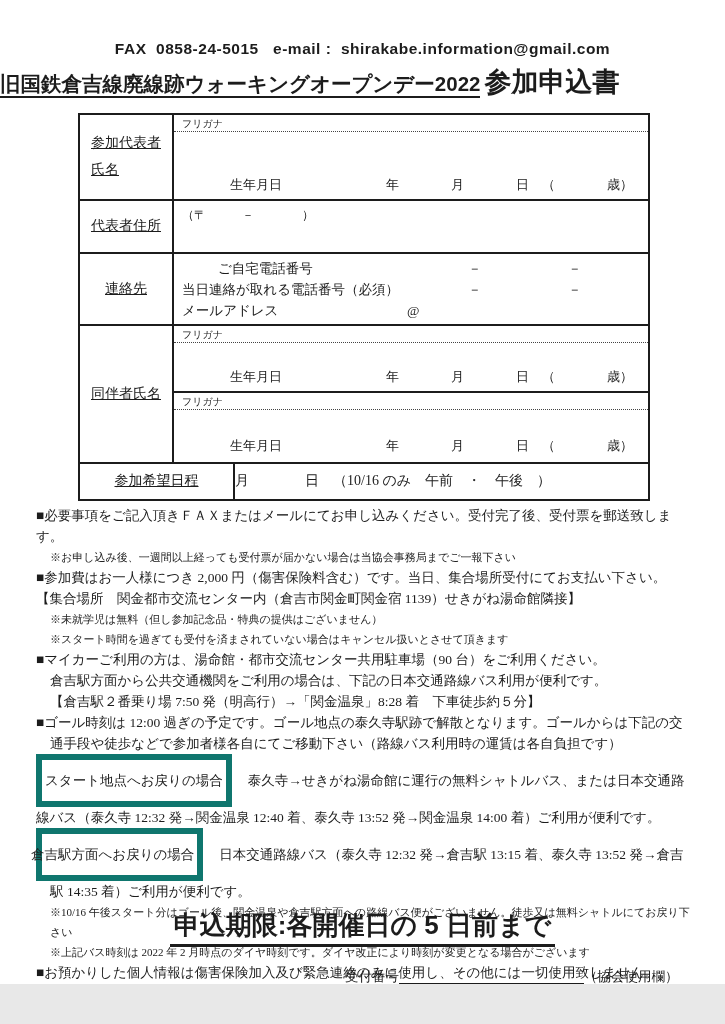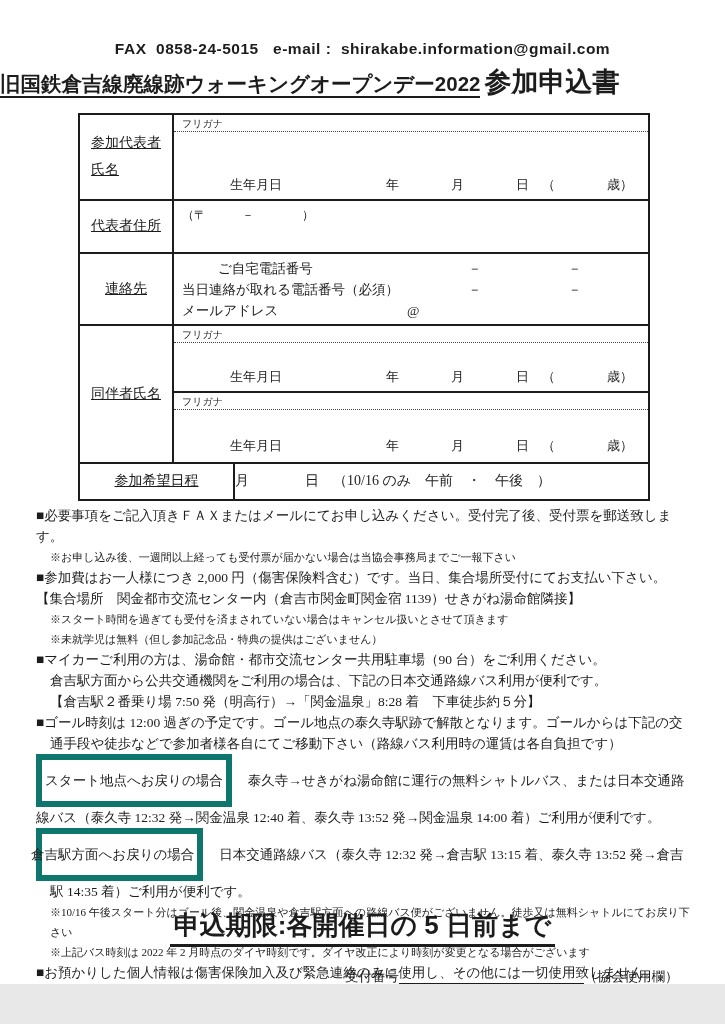--- a/index.html
+++ b/index.html
@@ -222,22 +222,22 @@
       </div>
     </div>
 
   </div>
 
   <div class="notes">
     <div class="note">■必要事項をご記入頂きＦＡＸまたはメールにてお申し込みください。受付完了後、受付票を郵送致します。</div>
     <div class="note sub">※お申し込み後、一週間以上経っても受付票が届かない場合は当協会事務局までご一報下さい</div>
     <div class="note">■参加費はお一人様につき 2,000 円（傷害保険料含む）です。当日、集合場所受付にてお支払い下さい。</div>
     <div class="note">【集合場所　関金都市交流センター内（倉吉市関金町関金宿 1139）せきがね湯命館隣接】</div>
+    <div class="note sub">※未就学児は無料（但し参加記念品・特典の提供はございません）</div>
     <div class="note sub">※スタート時間を過ぎても受付を済まされていない場合はキャンセル扱いとさせて頂きます</div>
-    <div class="note sub">※未就学児は無料（但し参加記念品・特典の提供はございません）</div>
     <div class="note">■マイカーご利用の方は、湯命館・都市交流センター共用駐車場（90 台）をご利用ください。</div>
     <div class="note indent">倉吉駅方面から公共交通機関をご利用の場合は、下記の日本交通路線バス利用が便利です。</div>
     <div class="note indent">【倉吉駅２番乗り場 7:50 発（明高行）→「関金温泉」8:28 着　下車徒歩約５分】</div>
     <div class="note hang">■ゴール時刻は 12:00 過ぎの予定です。ゴール地点の泰久寺駅跡で解散となります。ゴールからは下記の交通手段や徒歩などで参加者様各自にてご移動下さい（路線バス利用時の運賃は各自負担です）</div>
     <div class="note"><span class="box-label">スタート地点へお戻りの場合</span><span>泰久寺→せきがね湯命館に運行の無料シャトルバス、または日本交通路線バス（泰久寺 12:32 発→関金温泉 12:40 着、泰久寺 13:52 発→関金温泉 14:00 着）ご利用が便利です。</span></div>
     <div class="note hang"><span class="box-label">倉吉駅方面へお戻りの場合</span><span>日本交通路線バス（泰久寺 12:32 発→倉吉駅 13:15 着、泰久寺 13:52 発→倉吉駅 14:35 着）ご利用が便利です。</span></div>
     <div class="note sub">※10/16 午後スタート分はゴール後、関金温泉や倉吉駅方面への路線バス便がございません。徒歩又は無料シャトルにてお戻り下さい</div>
     <div class="note sub">※上記バス時刻は 2022 年 2 月時点のダイヤ時刻です。ダイヤ改正により時刻が変更となる場合がございます</div>
     <div class="note">■お預かりした個人情報は傷害保険加入及び緊急連絡のみに使用し、その他には一切使用致しません。</div>
     <div class="note hang">■参加当日は履きなれた運動靴、動きやすい服装でお越しください。トンネルを歩く際のヘルメットと懐中電灯は主催者にて準備、貸出（無料）致します。</div>

